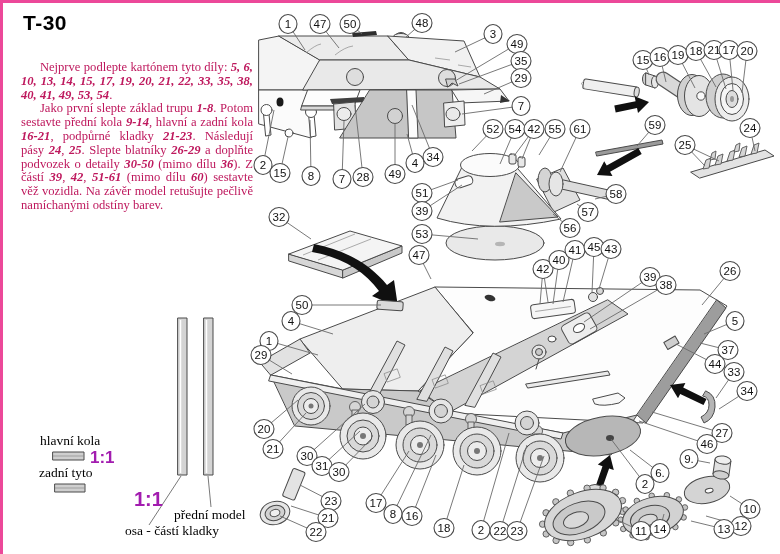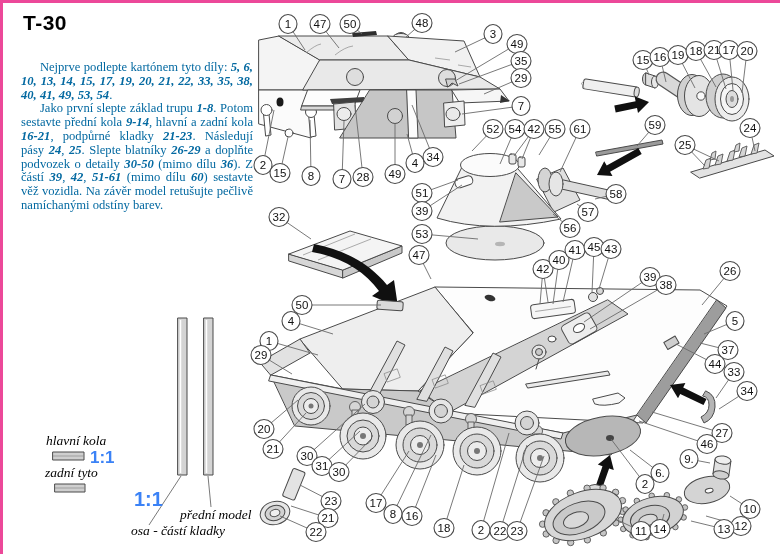--- a/index.html
+++ b/index.html
@@ -1,24 +1,24 @@
 <!DOCTYPE html>
 <html><head>
 <meta charset="utf-8">
 <style>
   html,body{margin:0;padding:0;background:#fff;}
   .page{position:relative;width:778px;height:552px;border:3px solid #ec4899;background:#fff;overflow:hidden;
         font-family:"Liberation Serif",serif;}
   .abs{position:absolute;}
   .title{left:20px;top:8px;font-family:"Liberation Sans",sans-serif;font-weight:bold;font-size:21px;color:#000;letter-spacing:.5px;}
-  .instr{left:18px;top:58px;width:232px;font-size:12.6px;line-height:13.8px;color:#0369a1;}
+  .instr{left:18px;top:58px;width:232px;font-size:12.6px;line-height:13.8px;color:#be185d;}
   .instr p{margin:0;text-indent:1.5em;text-align:justify;}
   .instr .num{font-weight:bold;font-style:italic;}
-  .plabel{font-style:italic;font-size:13.5px;color:#000;white-space:nowrap;margin-left:6px;}
-  .scale{font-family:"Liberation Sans",sans-serif;font-weight:bold;color:#3b82f6;}
+  .plabel{font-size:13.5px;color:#000;white-space:nowrap;}
+  .scale{font-family:"Liberation Sans",sans-serif;font-weight:bold;color:#a21caf;}
   svg{position:absolute;left:0;top:0;}
   .s{stroke:#4a4a4a;stroke-width:1;stroke-linejoin:round;stroke-linecap:round;}
   .t{stroke:#8a8a8a;stroke-width:.7;fill:none;}
   .leader{stroke:#6a6a6a;stroke-width:.9;fill:none;}
   .co-circle{fill:#fff;stroke:#4a4a4a;stroke-width:1.1;}
   .co-text{font-family:"Liberation Sans",sans-serif;font-size:11.5px;fill:#111;text-anchor:middle;}
   .tooth{fill:#c6c6c6;stroke:#555;stroke-width:.9;}
   .arrow{fill:#101010;stroke:none;}
 </style>
 </head>

